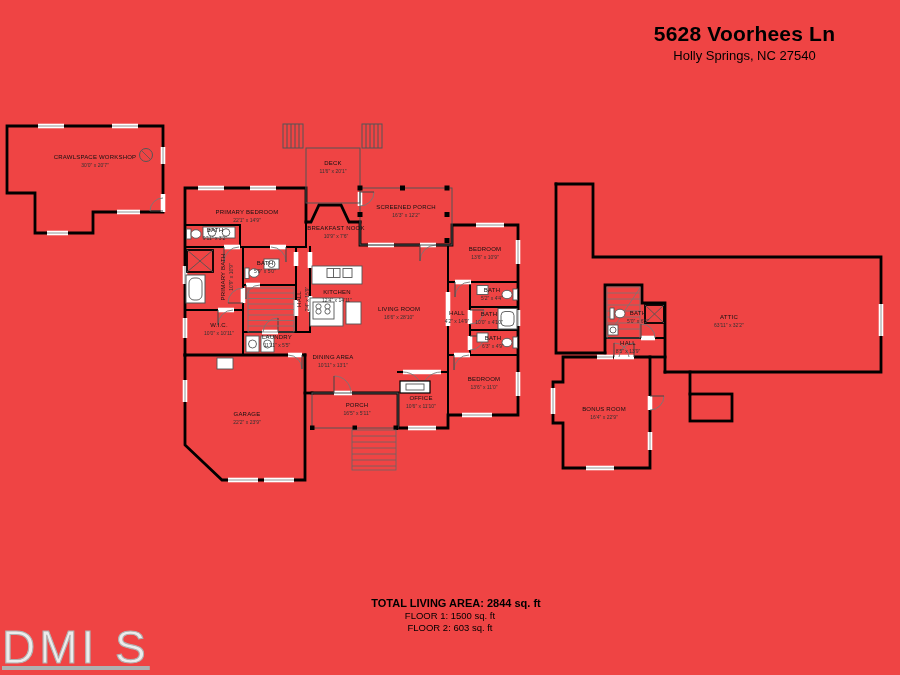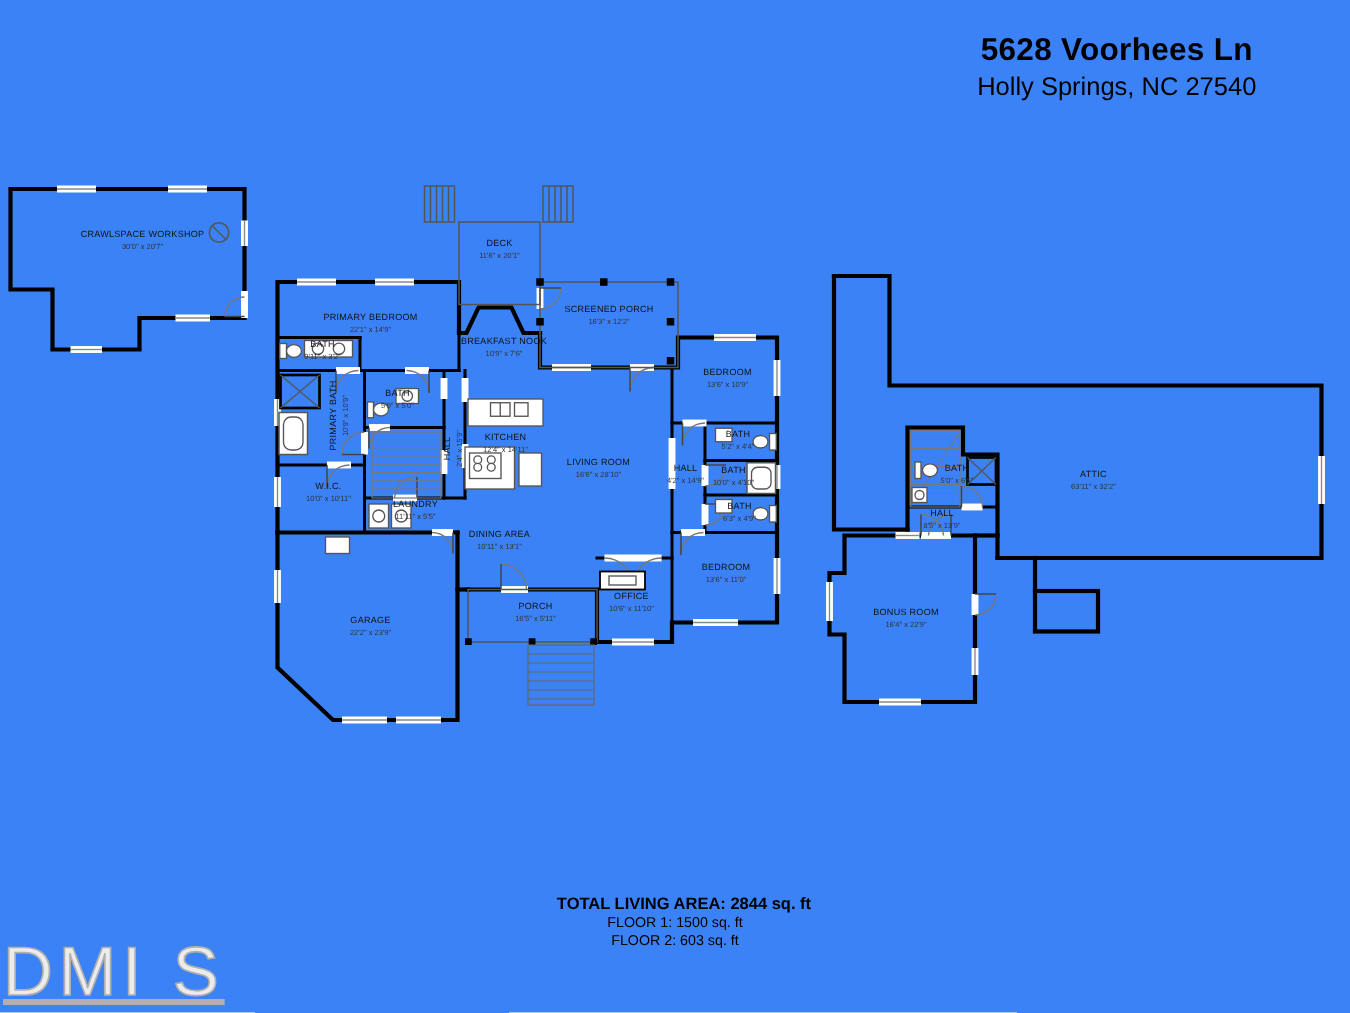--- a/index.html
+++ b/index.html
@@ -1,21 +1,21 @@
 <!DOCTYPE html>
 <html><head>
 <meta charset="utf-8">
 <style>
   html,body{margin:0;padding:0;background:#fff;}
-  .page{position:relative;width:900px;height:675px;background:#3b82f6;overflow:hidden;
+  .page{position:relative;width:900px;height:675px;background:#ef4444;overflow:hidden;
         font-family:"Liberation Sans",sans-serif;color:#000;}
   .plan-svg{position:absolute;left:0;top:0;z-index:1;}
   .addr{position:absolute;top:22px;left:592px;width:305px;text-align:center;z-index:3;}
   .addr .l1{font-size:21px;font-weight:bold;letter-spacing:.2px;}
-  .addr .l2{font-size:17px;margin-top:2px;}
+  .addr .l2{font-size:13px;margin-top:2px;}
   .lbl{position:absolute;transform:translate(-50%,-50%);text-align:center;white-space:nowrap;
        z-index:2;line-height:1.25;}
   .lbl .nm{font-size:6px;letter-spacing:.2px;color:#111;}
   .lbl .dm{font-size:5px;color:#333;}
   .rot{transform:translate(-50%,-50%) rotate(-90deg);}
   .totals{position:absolute;top:597px;left:0;width:900px;text-align:center;z-index:3;}
   .totals .t1{font-size:11px;font-weight:bold;padding-left:12px;}
   .totals .t2{font-size:9.5px;margin-top:1px;}
   .excluded{position:absolute;top:641px;left:0;width:900px;text-align:center;font-size:9px;z-index:3;}
   .watermark{position:absolute;left:2px;top:620px;font-size:46px;letter-spacing:4px;z-index:2;

